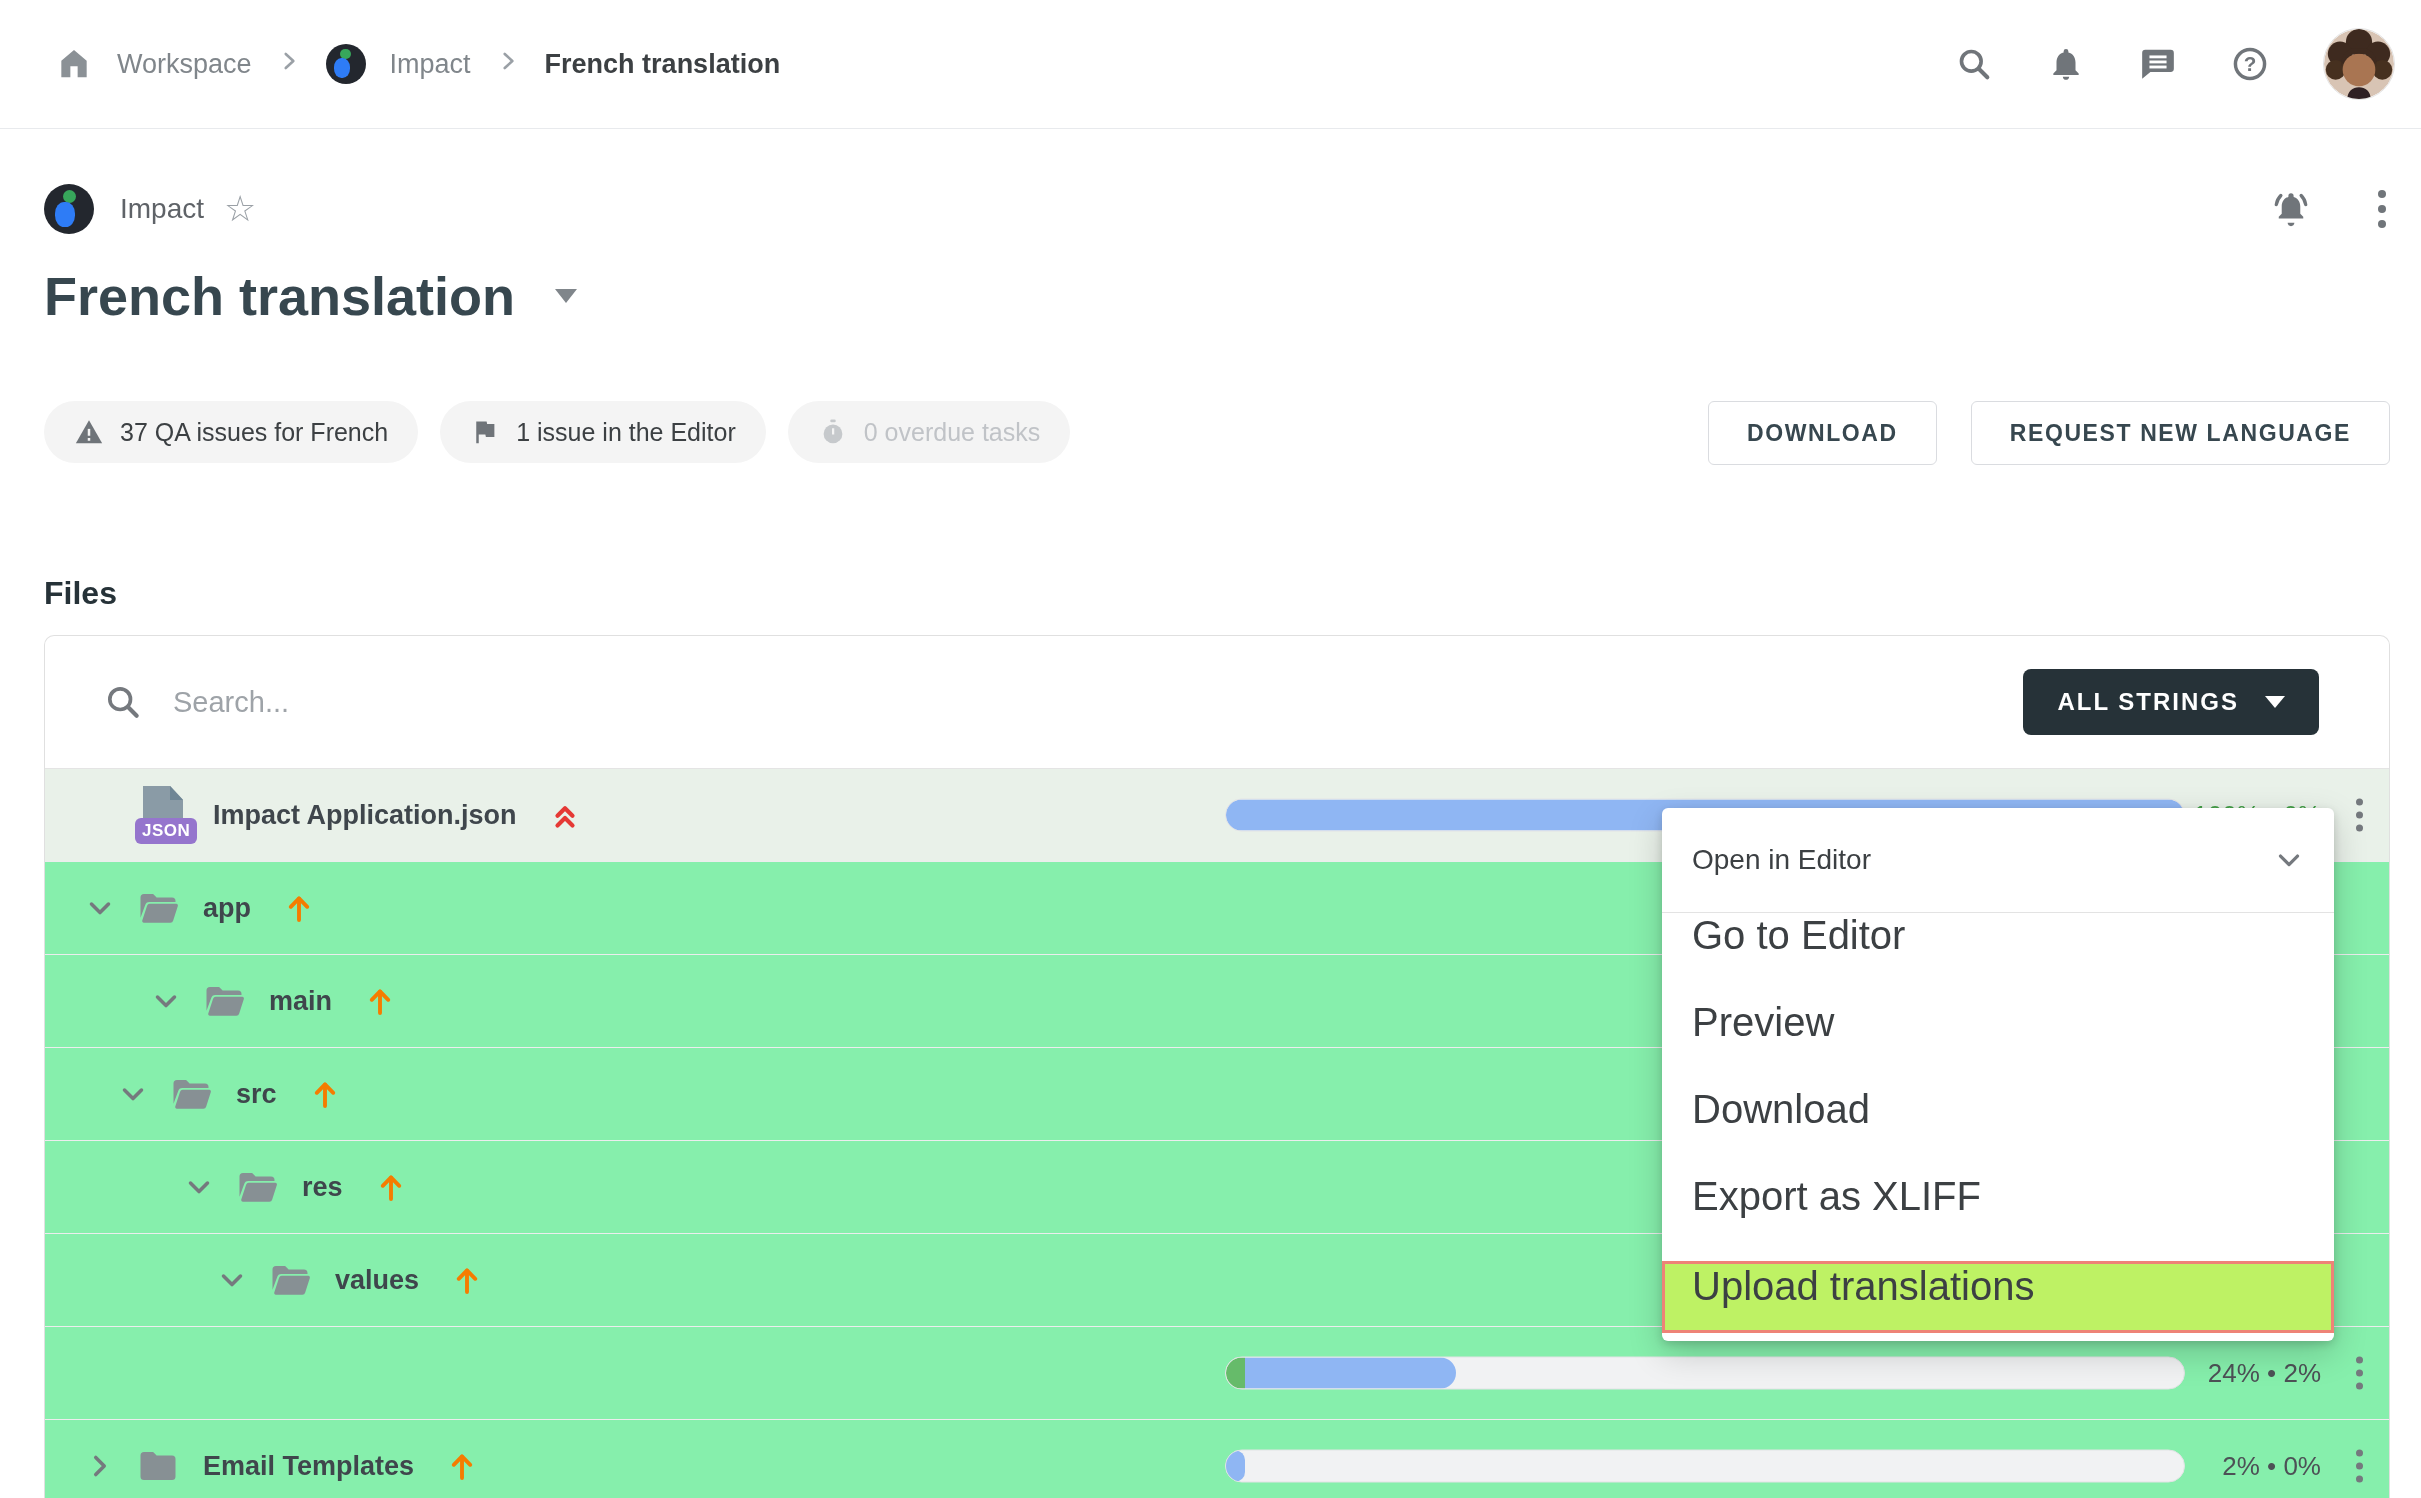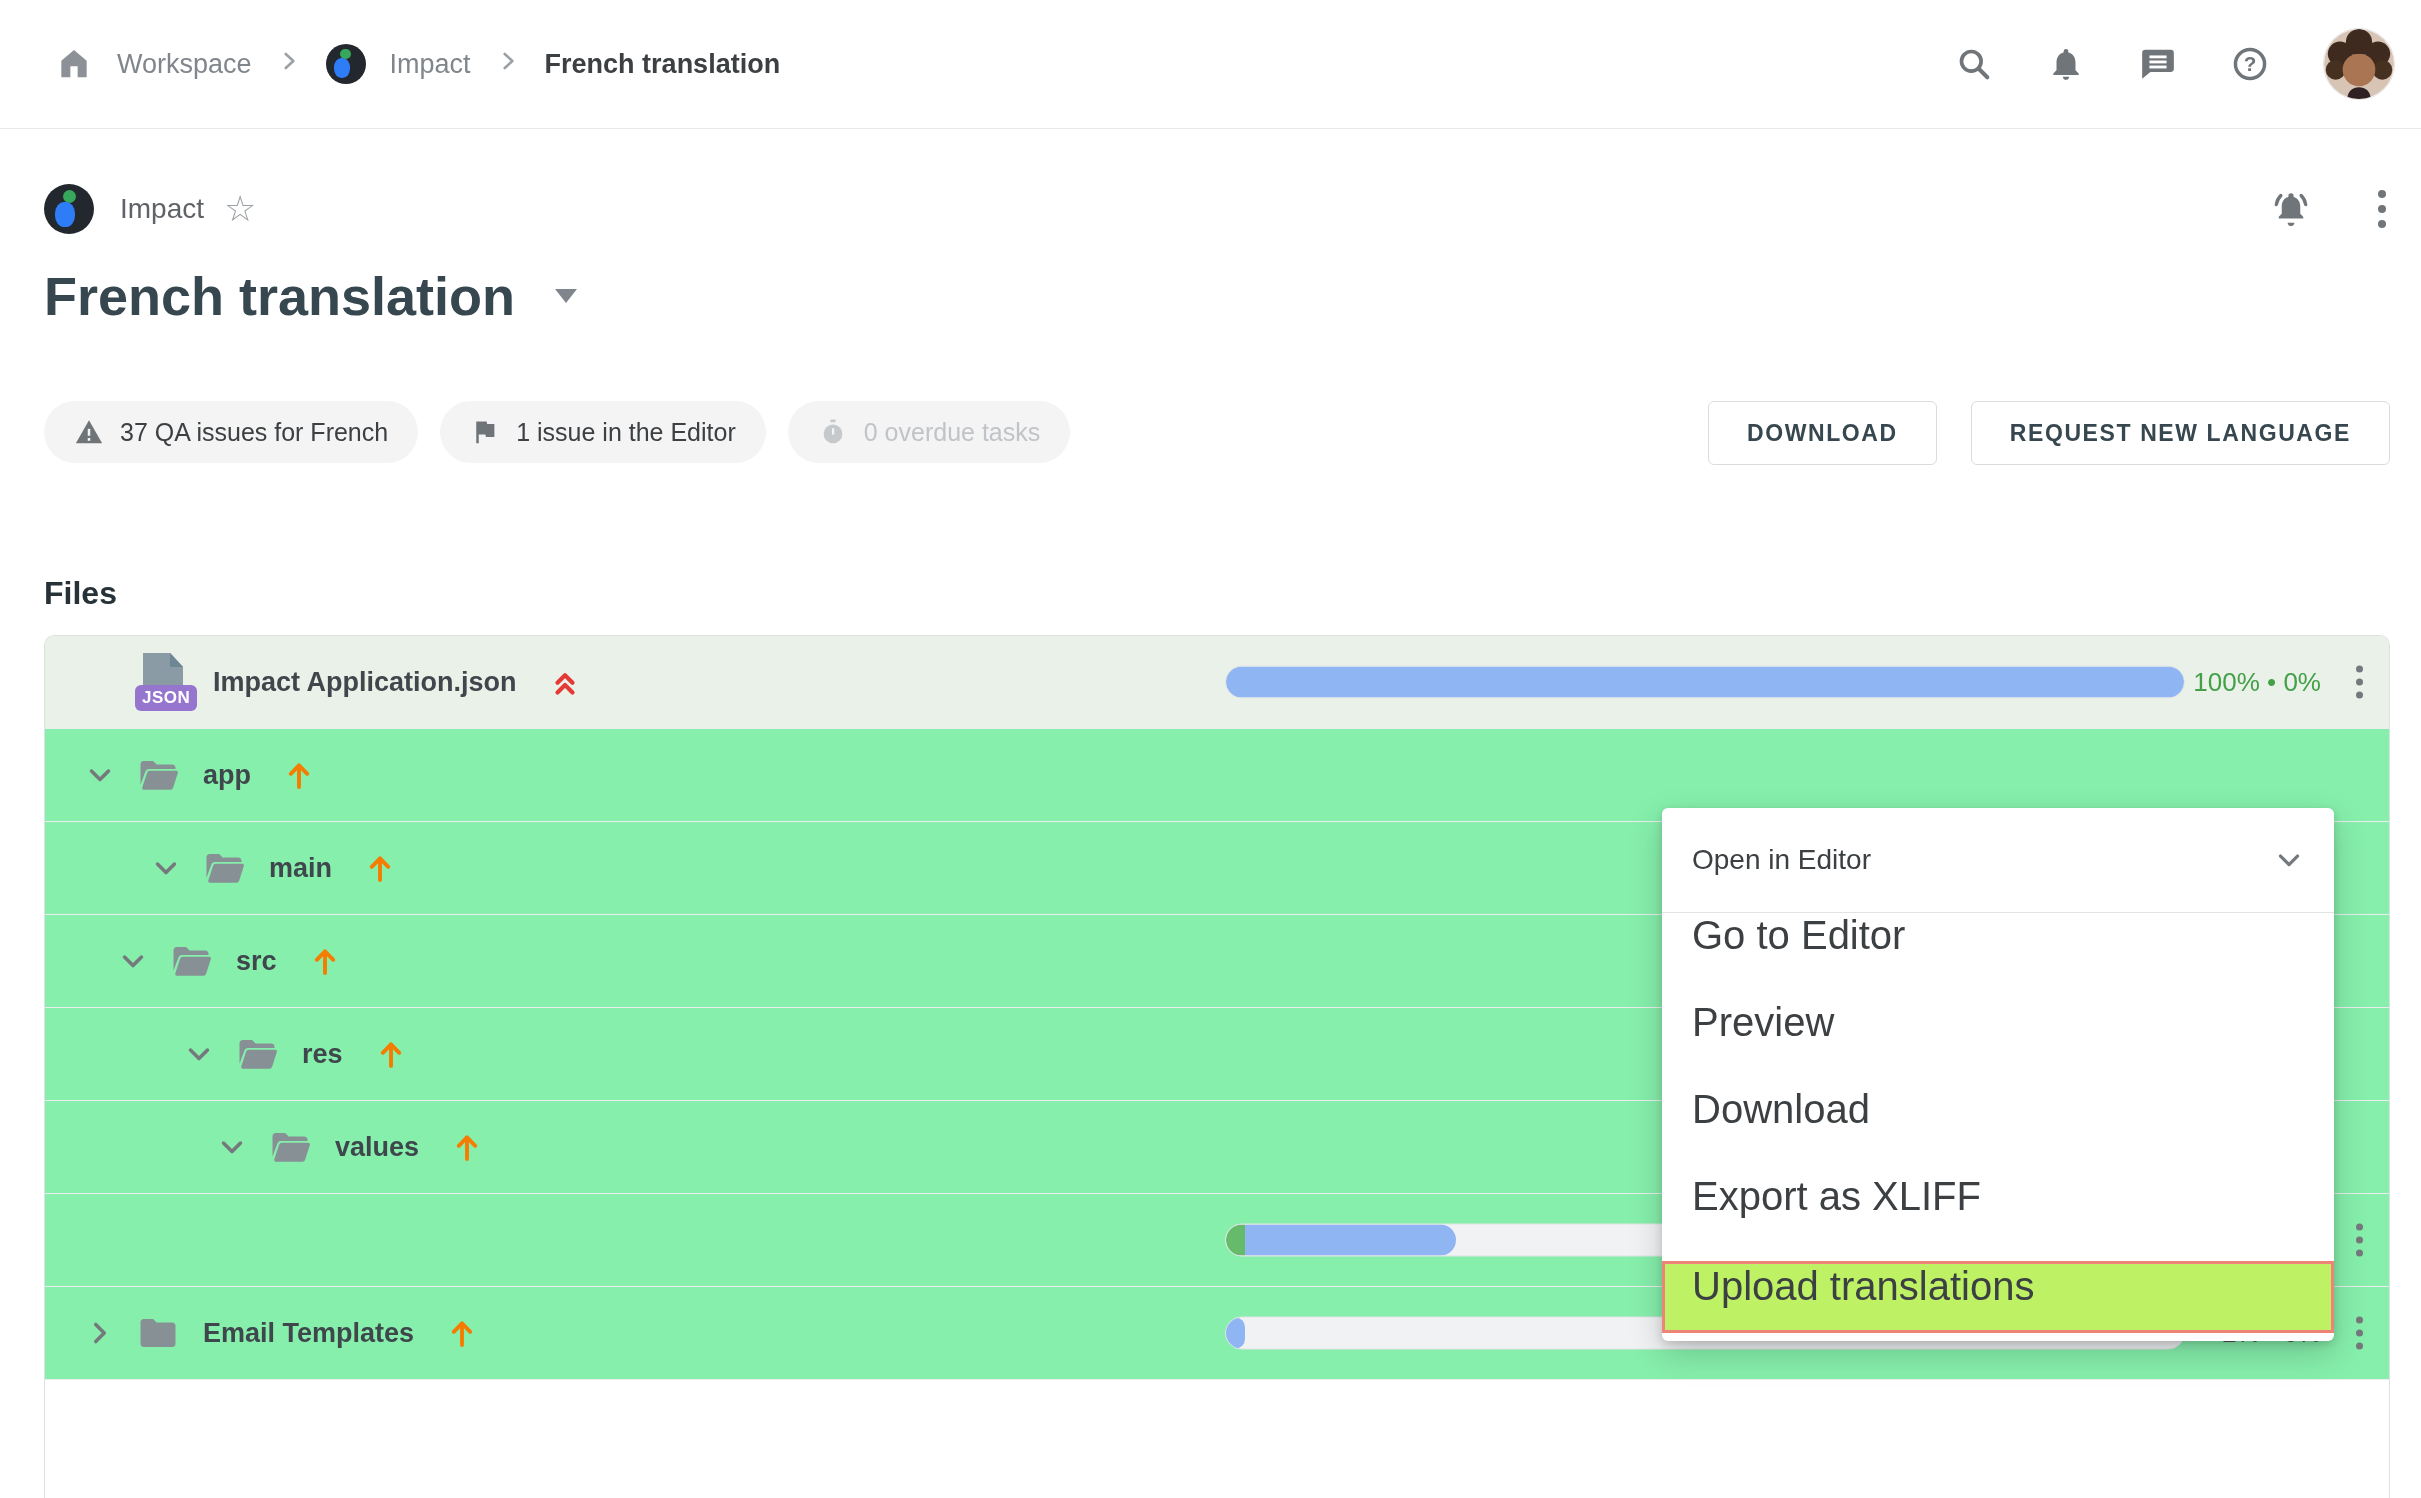--- a/index.html
+++ b/index.html
@@ -214,20 +214,31 @@
       </div>
     <div class="hdr-buttons">
       <button class="btn-outline">DOWNLOAD</button>
       <button class="btn-outline">REQUEST NEW LANGUAGE</button>
     </div>
   </div>
 
   <h2 class="files-heading">Files</h2>
 
   <section class="panel">
+    <div class="searchbar">
+      <svg class="ic" viewBox="0 0 24 24">
+        <circle cx="10.3" cy="10.3" r="6.2" fill="none" stroke="#75797E" stroke-width="2.2"></circle>
+        <line x1="15" y1="15" x2="20.2" y2="20.2" stroke="#75797E" stroke-width="2.5" stroke-linecap="round"></line>
+      </svg>
+      <input class="search-input" type="text" placeholder="Search..." style="">
+      <button class="btn-filter">
+        <span>ALL STRINGS</span>
+        <span class="caret-down-w"></span>
+      </button>
+    </div>
     <div id="rows">
         <div class="row selected">
       <div class="row-left" style="padding-left:38px">
         <span class="chev-sp"></span>
             <span class="json-ic">
               <span class="json-doc"></span>
               <span class="json-fold"></span>
               <span class="json-badge">JSON</span>
             </span>
         <span class="name">Impact Application.json</span>

